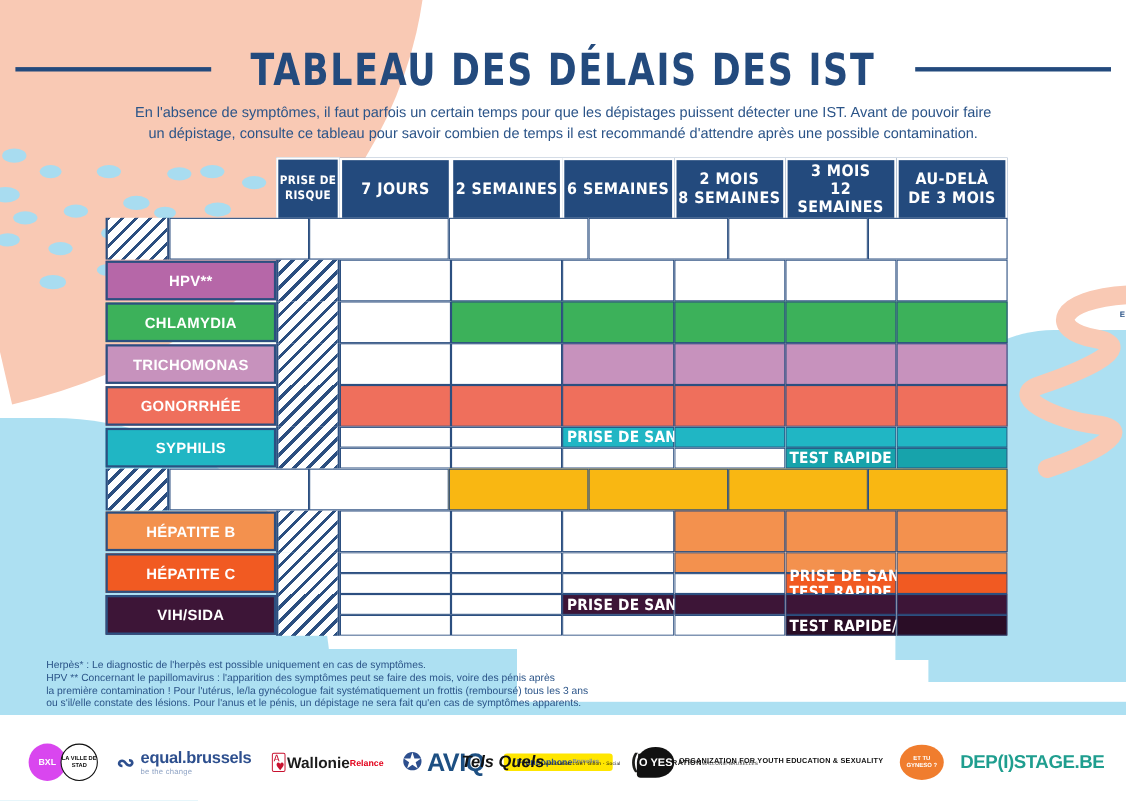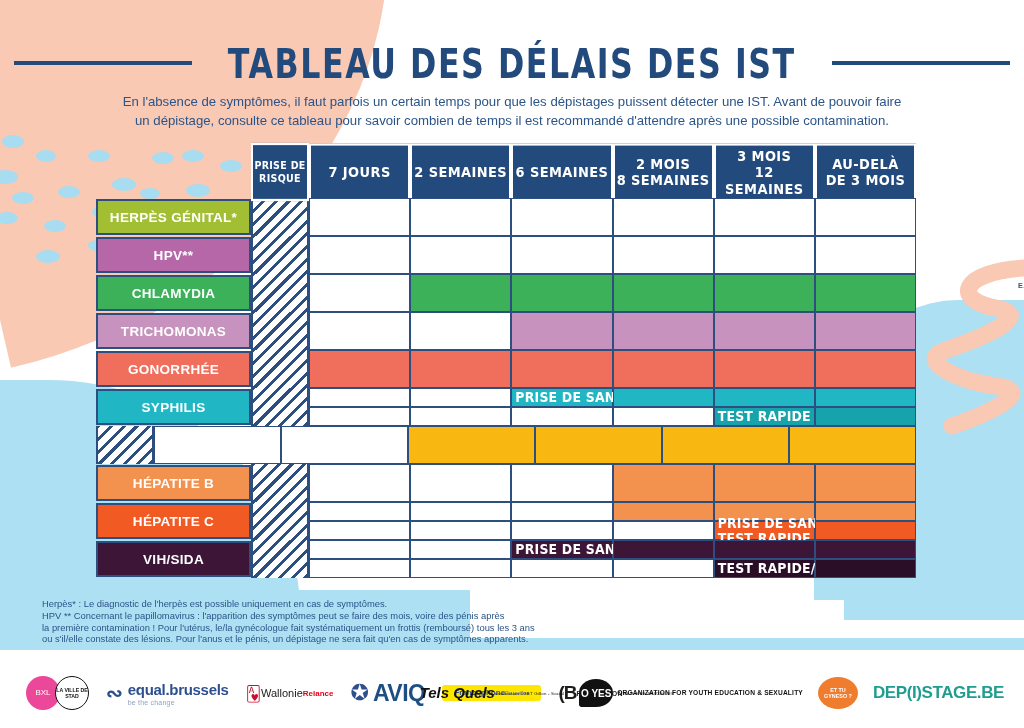--- a/index.html
+++ b/index.html
@@ -173,36 +173,36 @@
   .logobar{
     position:absolute; left:0; bottom:0; width:1024px; height:70px;
     display:flex; align-items:center;
   }
   .logos-left{ position:absolute; left:26px; display:flex; align-items:center; gap:17px; }
   .logos-right{ position:absolute; right:20px; display:flex; align-items:center; gap:15px; }
   .lg{ display:flex; align-items:center; }
 
   .bxl{ display:flex; align-items:center; }
   .bxl .c1{
-    width:34px;height:34px;border-radius:50%;background:#ec4899;color:#fff;
+    width:34px;height:34px;border-radius:50%;background:#d946ef;color:#fff;
     display:flex;flex-direction:column;align-items:center;justify-content:center;
-    font-size:8px;font-weight:normal;line-height:8px;
+    font-size:8px;font-weight:bold;line-height:8px;
   }
   .bxl .c2{
     width:34px;height:34px;border-radius:50%;background:#fff;border:1.6px solid #111;
     color:#111;display:flex;flex-direction:column;align-items:center;justify-content:center;
     font-size:5.2px;font-weight:bold;line-height:6px;margin-left:-5px;text-align:center;
   }
   .eqb{ display:flex; align-items:center; gap:5px; }
   .eqb .mark{ font-size:20px; color:#2d4f8e; font-weight:bold; }
   .eqb .t1{ font-size:15px; color:#2d4f8e; font-weight:bold; letter-spacing:-.3px;}
   .eqb .t2{ font-size:7px; color:#8fa3c4; display:block; letter-spacing:.2px;}
   .wal{ text-align:center; }
   .wal .rooster{ font-size:15px; color:#c8102e; line-height:13px; }
-  .wal .w1{ font-size:11px; font-weight:normal; color:#1b1b1b; }
+  .wal .w1{ font-size:14px; font-weight:bold; color:#1b1b1b; }
   .wal .w2{ font-size:8px; font-weight:bold; color:#e2001a; }
   .aviq{ display:flex; align-items:center; gap:4px; }
   .aviq .bird{ font-size:22px; color:#2d4f8e; }
   .aviq .txt{ font-size:23px; font-weight:bold; color:#1d4f82; letter-spacing:-.5px;}
   .fwb{ text-align:center; }
   .fwb .big{ font-size:19px; font-weight:bold; color:#1d1d1b; letter-spacing:-1px;}
   .fwb .s1{ font-size:6.6px; font-weight:bold; color:#1d1d1b; letter-spacing:.4px;}
   .fwb .s2{ font-size:4.2px; color:#1d1d1b; letter-spacing:.2px;}
   .francoph{
     background:#ffe600; padding:4px 12px; border-radius:3px;
@@ -314,21 +314,20 @@
           </div>
           <div class="cell head">
             <div>
               <span>AU-DELÀ</span>
               <span>DE 3 MOIS</span>
             </div>
           </div>
         </div>
       </div>
       <div class="trow">
-        <div class="lbl" style="background: rgb(162, 191, 52);">HERPÈS GÉNITAL*</div>
         <div class="risk"></div>
         <div class="cells">
           <div class="cell"></div>
           <div class="cell"></div>
           <div class="cell"></div>
           <div class="cell"></div>
           <div class="cell"></div>
           <div class="cell"></div>
         </div>
       </div>

